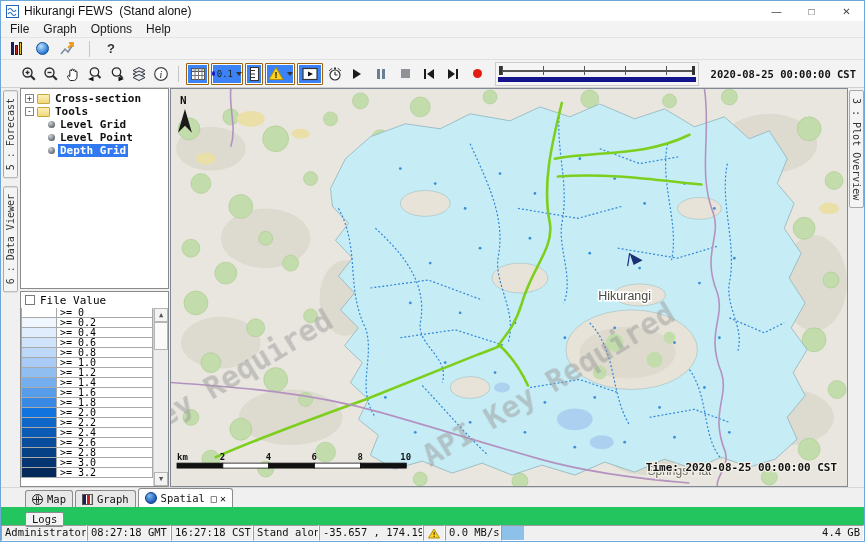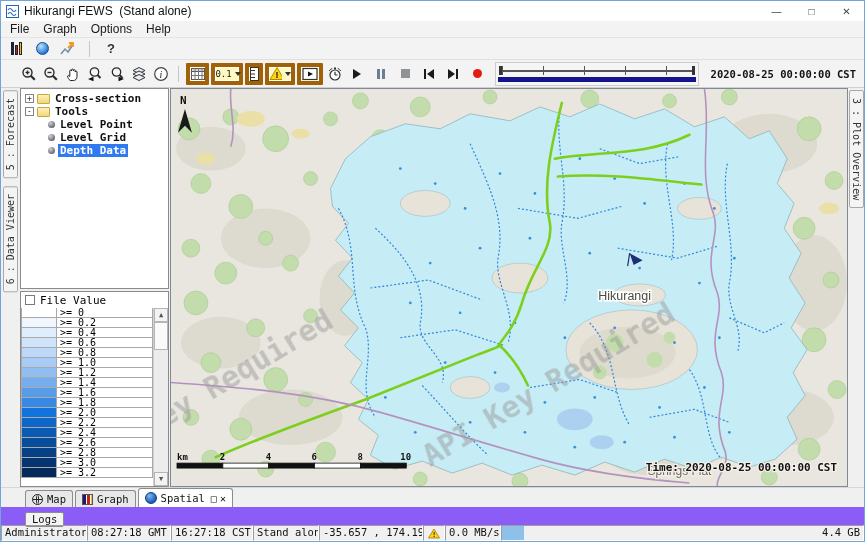--- a/index.html
+++ b/index.html
@@ -13,21 +13,21 @@
   .win-btn{width:35px;height:100%;display:flex;align-items:center;justify-content:center;font-size:10px;color:#444}
 
   
   .menubar{height:17px;background:#f3f3f3;display:flex;align-items:center;font-size:12px;border-bottom:1px solid #e4e4e4;padding-left:2px}
   .menu-item{padding:0 7px;color:#1a1a1a}
 
   
   .toolbar1{height:22px;background:#f3f3f3;display:flex;align-items:center;gap:6px;padding-left:5px;border-bottom:1px solid #e0e0e0}
   .toolbar2{height:28px;background:#f3f3f3;display:flex;align-items:center;gap:2px;padding:0 4px 0 18px;border-bottom:1px solid #cfcfcf}
   .tbtn{width:20px;height:20px;display:flex;align-items:center;justify-content:center;flex:none}
-  .boxed{border:4px solid #a16207;background:#fef9c3;box-shadow:inset 0 0 0 1px #fff;border-radius:1px;height:22px}
+  .boxed{border:1px solid #a16207;background:#3b82f6;box-shadow:inset 0 0 0 1px #fff;border-radius:1px;height:22px}
   .sep{width:1px;height:16px;background:#c6c6c6;margin:0 5px;flex:none}
   .help-label{font-weight:bold;font-size:13px;color:#333}
   .books{display:flex;align-items:flex-end;gap:1px}
   .books span{width:3px;border:1px solid #222}
   .books .b1{height:13px;background:#1c1c66}
   .books .b2{height:10px;background:#c2221a}
   .books .b3{height:13px;background:#e5c026}
   .globe-ball{width:13px;height:13px;border-radius:50%;background:radial-gradient(circle at 35% 30%,#bfe3ff,#1f74cf 75%);border:1px solid #0f4f9e}
   .dd-arrow{width:0;height:0;border-left:3px solid transparent;border-right:3px solid transparent;border-top:4px solid #333;margin-left:3px}
   .thr-dot{width:5px;height:5px;border-radius:50%;background:#1515c8;margin-right:2px}
@@ -92,21 +92,21 @@
   .btab{height:17px;display:flex;align-items:center;gap:4px;padding:0 6px;border:1px solid #8c8c8c;border-bottom:none;border-radius:3px 3px 0 0;background:#e8e8e8;font:10.5px "DejaVu Sans Mono",monospace;color:#111}
   .btab.active{background:#fff;height:19px}
   .btab-controls{display:none}
   .btab.active .btab-controls{display:flex;gap:3px;font-size:10px;font-weight:bold;color:#111;margin-left:2px}
   .btab-icon{flex:none;position:relative}
   .i-globe-wire{width:11px;height:11px;border:1px solid #222;border-radius:50%}
   .i-globe-wire::before{content:"";position:absolute;top:0;bottom:0;left:3px;right:3px;border-left:1px solid #222;border-right:1px solid #222;border-radius:50%}
   .i-globe-wire::after{content:"";position:absolute;left:0;right:0;top:4px;border-top:1px solid #222}
   .i-bar-chart{width:11px;height:11px;background:linear-gradient(90deg,#1c1c66 0 3px,#fff 3px 4px,#c2221a 4px 7px,#fff 7px 8px,#e5c026 8px 11px);border:1px solid #555}
   .i-globe-blue{width:12px;height:12px;border-radius:50%;background:radial-gradient(circle at 35% 30%,#7db7ee,#1a57b8 72%);border:1px solid #0d3a80}
-  .logs-row{height:18px;background:#8b5cf6;padding:2px 4px 0 24px}
+  .logs-row{height:18px;background:#22c55e;padding:2px 4px 0 24px}
   .logs-btn{display:inline-block;border:1px solid #8c8c8c;border-radius:2px;background:#f4f4f4;font:10.5px/13px "DejaVu Sans Mono",monospace;padding:0 6px;height:15px;color:#111}
 
   
   .statusbar{height:27px;display:flex;background:#f0f0f0;font:10.5px "DejaVu Sans Mono",monospace;color:#111}
   .scell{border:1px solid;border-color:#9d9d9d #ffffff #ffffff #9d9d9d;padding:0 3px;line-height:13px;white-space:pre;overflow:hidden;flex:none;height:16px}
   .c-user{width:86px}.c-sys{width:320px}.c-gmt{width:84px}.c-loc{width:82px}.c-mode{width:66px}
   .c-coord{width:104px}.c-warn{width:22px;display:flex;align-items:center;justify-content:center}
   .c-rate{width:56px;text-align:right}
   .c-mem{flex:1;text-align:right;background:linear-gradient(90deg,#8ec1ea 0 22px,#f0f0f0 22px)}
 </style>
@@ -313,33 +313,33 @@
 
         <div class="tree-row folder">
           <span class="expander">-</span>
           <span class="tree-icon"></span>
           <span class="tree-label">Tools</span>
         </div>
 
         <div class="tree-row leaf">
 
           <span class="tree-icon"></span>
+          <span class="tree-label">Level Grid</span>
+        </div>
+
+        <div class="tree-row leaf">
+
+          <span class="tree-icon"></span>
           <span class="tree-label">Level Point</span>
         </div>
 
-        <div class="tree-row leaf">
+        <div class="tree-row leaf selected">
 
           <span class="tree-icon"></span>
-          <span class="tree-label">Level Grid</span>
-        </div>
-
-        <div class="tree-row leaf selected">
-
-          <span class="tree-icon"></span>
-          <span class="tree-label">Depth Data</span>
+          <span class="tree-label">Depth Grid</span>
         </div>
       </div>
     <div class="legend-box">
       <div class="legend-header">
         <span class="checkbox"></span>
         <span>File Value</span>
       </div>
       <div class="legend-body">
         <div class="legend-rows">
 

